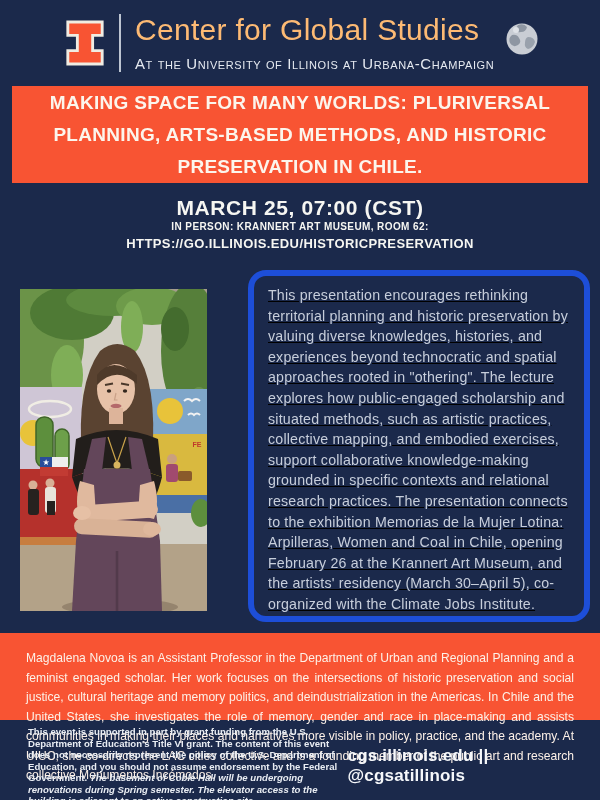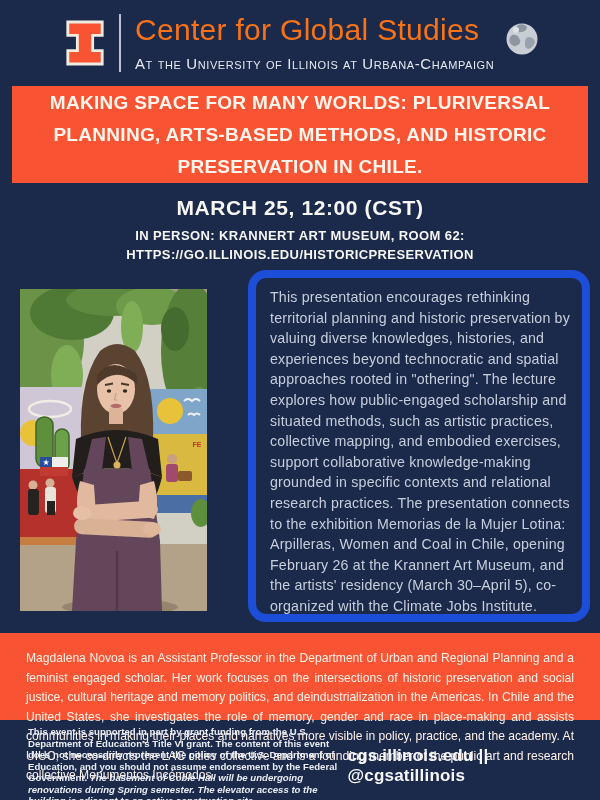--- a/index.html
+++ b/index.html
@@ -5,39 +5,39 @@
   * { margin:0; padding:0; box-sizing:border-box; }
   html,body { background:#0e1c36; }
   body { width:600px; font-family:"Liberation Sans", sans-serif; }
   .page { position:relative; width:600px; height:800px; background:#1B294B; overflow:hidden; }
 
   
   .header { height:86px; display:flex; align-items:center; padding-left:64px; }
   .block-i { width:42px; height:50px; flex:none; }
   .hdr-divider { width:2px; height:58px; background:rgba(230,235,242,.8); margin:0 14px 0 13px; flex:none; }
   .hdr-text { line-height:1.05; }
-  .hdr-title { color:#f97316; font-size:30px; font-weight:500; letter-spacing:.3px; }
+  .hdr-title { color:#fdba74; font-size:30px; font-weight:500; letter-spacing:.3px; }
   .hdr-sub { color:#e6eaf1; font-size:15px; font-variant:small-caps; letter-spacing:.6px; margin-top:10px; font-weight:500; }
   .globe { width:36px; height:36px; margin-left:10px; margin-top:-8px; flex:none; }
 
   
   .banner { margin:0 12px; height:97px; background:#F85433; display:flex; align-items:center; justify-content:center; padding:0 12px; }
   .banner h1 { color:#fcf5ec; font-size:19px; line-height:32px; font-weight:800; text-align:center; letter-spacing:.3px; }
 
   
   .when { height:85px; text-align:center; color:#f6f6f2; padding-top:13px; }
   .when .dt { font-size:21px; font-weight:800; letter-spacing:.6px; }
-  .when .loc { font-size:13px; font-weight:700; letter-spacing:.4px; margin-top:7px; line-height:1.45; }
+  .when .loc { font-size:10px; font-weight:700; letter-spacing:.4px; line-height:1.45; }
   .when .url { font-size:13px; font-weight:700; letter-spacing:.4px; line-height:1.45; }
 
   
   .content { position:relative; height:365px; }
   .photo { position:absolute; left:20px; top:21px; width:187px; height:322px; display:block; }
   .desc-box { position:absolute; left:248px; top:2px; width:342px; height:352px;
-              border:8px solid #1d4ed8; border-radius:18px; padding:9px 12px 17px 14px; }
+              border:6px solid #1d4ed8; border-radius:18px; padding:9px 12px 17px 14px;text-decoration:underline; }
   .desc-box p { color:#C7CEDB; font-size:14.2px; line-height:20.6px; font-weight:300; letter-spacing:.2px; }
 
   
   .bio { height:87px; background:#F85433; padding:16px 26px 0 26px; }
   .bio p { color:#fdf1e8; font-size:12.1px; line-height:1.62; font-weight:500; text-align:justify; }
 
   
   .footer { height:63px; display:flex; padding:6px 16px 0 28px; align-items:flex-start; }
   .disclaimer { width:362px; color:#e9edf3; font-size:9.6px; line-height:1.2; font-weight:700; }
   .disclaimer .ital { font-style:italic; }
@@ -64,21 +64,21 @@
       <path d="M24 16 q6 0 7 5 q-2 6 -7 7 q-4 -2 -3 -6 q0 -5 3 -6 z" fill="#99a1ac"></path>
       <circle cx="12" cy="9" r="3" fill="#dfe2e7"></circle>
     </svg>
   </div>
 
   <div class="banner">
     <h1>MAKING SPACE FOR MANY WORLDS: PLURIVERSAL PLANNING, ARTS-BASED METHODS, AND HISTORIC PRESERVATION IN CHILE.</h1>
   </div>
 
   <div class="when">
-    <div class="dt">MARCH 25, 12:00 (CST)</div>
+    <div class="dt">MARCH 25, 07:00 (CST)</div>
     <div class="loc">IN PERSON: KRANNERT ART MUSEUM, ROOM 62:</div>
     <div class="url">HTTPS://GO.ILLINOIS.EDU/HISTORICPRESERVATION</div>
   </div>
 
   <div class="content">
 
     <svg class="photo" viewBox="0 0 187 322" preserveAspectRatio="none" aria-hidden="true">
 
       <rect x="0" y="0" width="187" height="262" fill="#d2cfc5"></rect>
       <rect x="0" y="255" width="187" height="67" fill="#b3a288"></rect>

